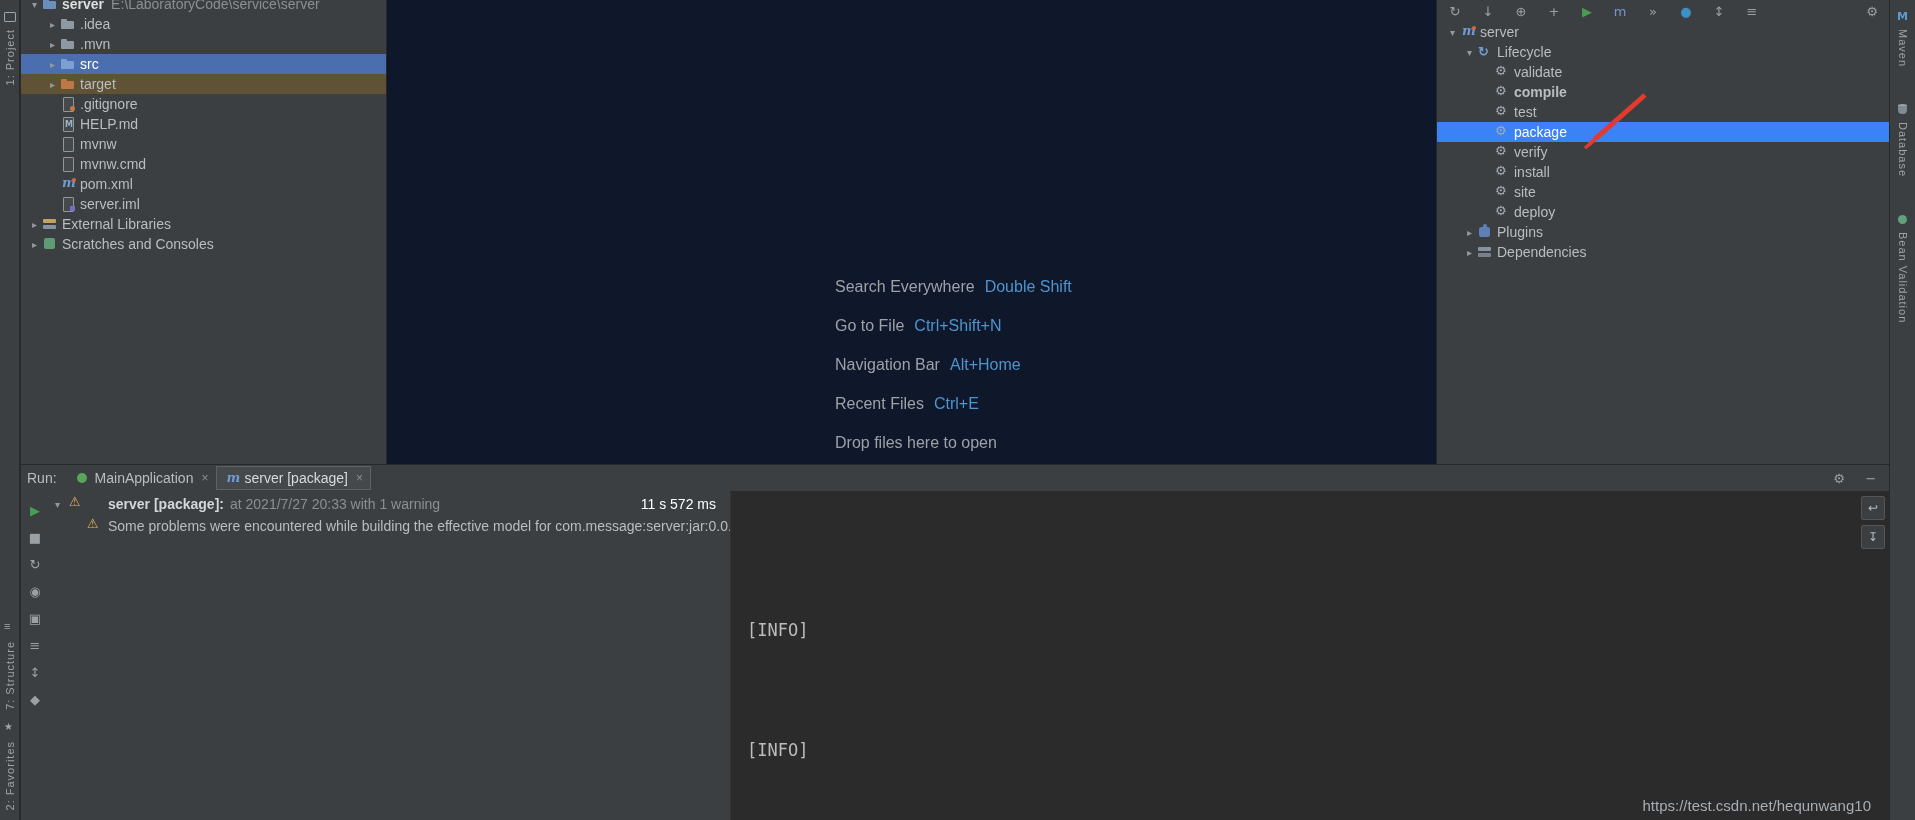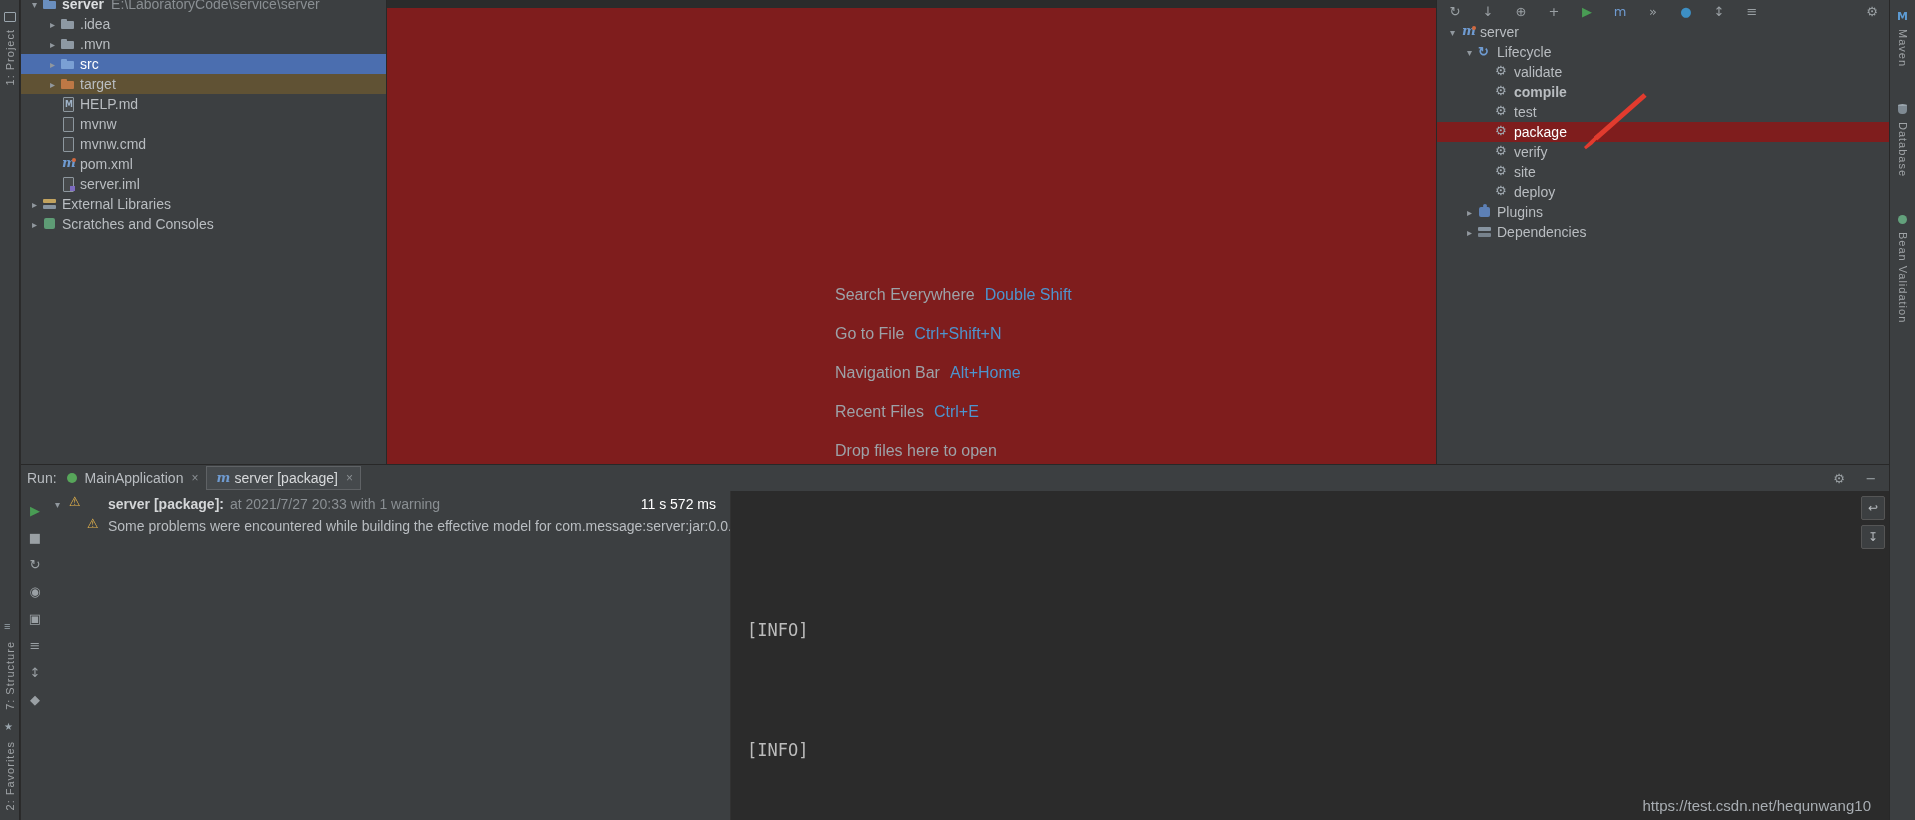--- a/index.html
+++ b/index.html
@@ -23,39 +23,39 @@
   .tree-row{display:flex;align-items:center;height:20px;white-space:nowrap;overflow:hidden;cursor:pointer;font-size:14px;}
   .tree-row .chev{width:15px;text-align:center;color:#91989e;font-size:10px;flex:none;}
   .tree-row .lbl{margin-left:4px;color:#b9bdc1;}
   .tree-row .sub{margin-left:7px;color:#8a8f93;}
   .tree-row.root .lbl{font-weight:bold;color:#dddfe1;}
   .project-panel .tree-row.selected{background:#4b6eaf;}
   .project-panel .tree-row.selected .lbl{color:#fff;}
   .tree-row.excluded{background:#605234;}
 
   
-  .editor{position:absolute;left:387px;top:8px;width:1049px;height:464px;background:#7f1d1d;}
+  .editor{position:absolute;left:387px;top:0;width:1049px;height:464px;background:#0f172a;}
   .shortcuts{position:absolute;left:448px;top:267px;}
   .shortcut-line{height:39px;display:flex;align-items:center;gap:10px;font-size:16px;}
   .sc-label{color:#9da2a8;}
   .sc-keys{color:#4e94ce;}
 
   
   .maven-panel{left:1436px;top:0;width:453px;height:464px;border-left:1px solid #282828;overflow:hidden;}
   .mv-toolbar{display:flex;align-items:center;gap:13px;height:22px;padding:0 8px;}
   .tbi{width:20px;text-align:center;color:#9aa0a4;font-size:13px;cursor:pointer;flex:none;font-family:"DejaVu Sans",sans-serif;}
   .mv-toolbar .gap{margin-left:auto;}
-  .maven-panel .tree-row.selected{background:#7f1d1d;}
+  .maven-panel .tree-row.selected{background:#3b82f6;}
   .maven-panel .tree-row.selected .lbl{color:#fff;}
   .red-arrow{position:absolute;left:134px;top:88px;pointer-events:none;}
 
   
   .run-panel{left:21px;top:464px;width:1868px;height:356px;border-top:1px solid #282828;box-sizing:border-box;}
   .run-header{height:26px;display:flex;align-items:center;padding:0 8px 0 6px;}
-  .run-label{color:#b9bdc1;}
+  .run-label{color:#b9bdc1;margin-right:10px;}
   .run-tabs{display:flex;align-items:center;height:26px;}
   .run-tab{display:flex;align-items:center;gap:6px;height:24px;padding:0 8px;cursor:pointer;color:#b9bdc1;}
   .run-tab.selected{background:#45494c;box-shadow:inset 0 0 0 1px #5f6265;color:#d8dadc;}
   .rt-close{color:#8a8f93;font-size:12px;margin-left:2px;cursor:pointer;}
   .run-header-right{margin-left:auto;display:flex;gap:12px;}
   .run-body{position:absolute;left:0;top:26px;right:0;bottom:0;}
   .run-strip{position:absolute;left:0;top:0;bottom:0;width:28px;display:flex;flex-direction:column;align-items:center;gap:12px;padding-top:12px;}
   .run-left{position:absolute;left:28px;top:0;width:681px;bottom:0;overflow:hidden;font-size:14px;}
   .status-row{display:flex;align-items:center;height:22px;margin-top:2px;padding-left:6px;white-space:nowrap;}
   .status-row .chev{color:#91989e;font-size:10px;width:14px;flex:none;}
@@ -171,20 +171,26 @@
         <span class="sub"></span>
       </div>
 
       <div class="tree-row excluded" style="padding-left: 24px;">
         <span class="chev">▸</span>
         <span class="icon i-excluded-folder-icon"></span>
         <span class="lbl">target</span>
         <span class="sub"></span>
       </div>
 
+      <div class="tree-row" style="padding-left: 24px;">
+        <span class="chev"></span>
+        <span class="icon i-gitignore-file-icon"></span>
+        <span class="lbl">.gitignore</span>
+        <span class="sub"></span>
+      </div>
 
       <div class="tree-row" style="padding-left: 24px;">
         <span class="chev"></span>
         <span class="icon i-markdown-file-icon"></span>
         <span class="lbl">HELP.md</span>
         <span class="sub"></span>
       </div>
 
       <div class="tree-row" style="padding-left: 24px;">
         <span class="chev"></span>
@@ -323,20 +329,25 @@
         <span class="icon i-maven-goal-icon"></span>
         <span class="lbl">package</span>
       </div>
 
       <div class="tree-row" style="padding-left: 42px;">
         <span class="chev"></span>
         <span class="icon i-maven-goal-icon"></span>
         <span class="lbl">verify</span>
       </div>
 
+      <div class="tree-row" style="padding-left: 42px;">
+        <span class="chev"></span>
+        <span class="icon i-maven-goal-icon"></span>
+        <span class="lbl">install</span>
+      </div>
 
       <div class="tree-row" style="padding-left: 42px;">
         <span class="chev"></span>
         <span class="icon i-maven-goal-icon"></span>
         <span class="lbl">site</span>
       </div>
 
       <div class="tree-row" style="padding-left: 42px;">
         <span class="chev"></span>
         <span class="icon i-maven-goal-icon"></span>

